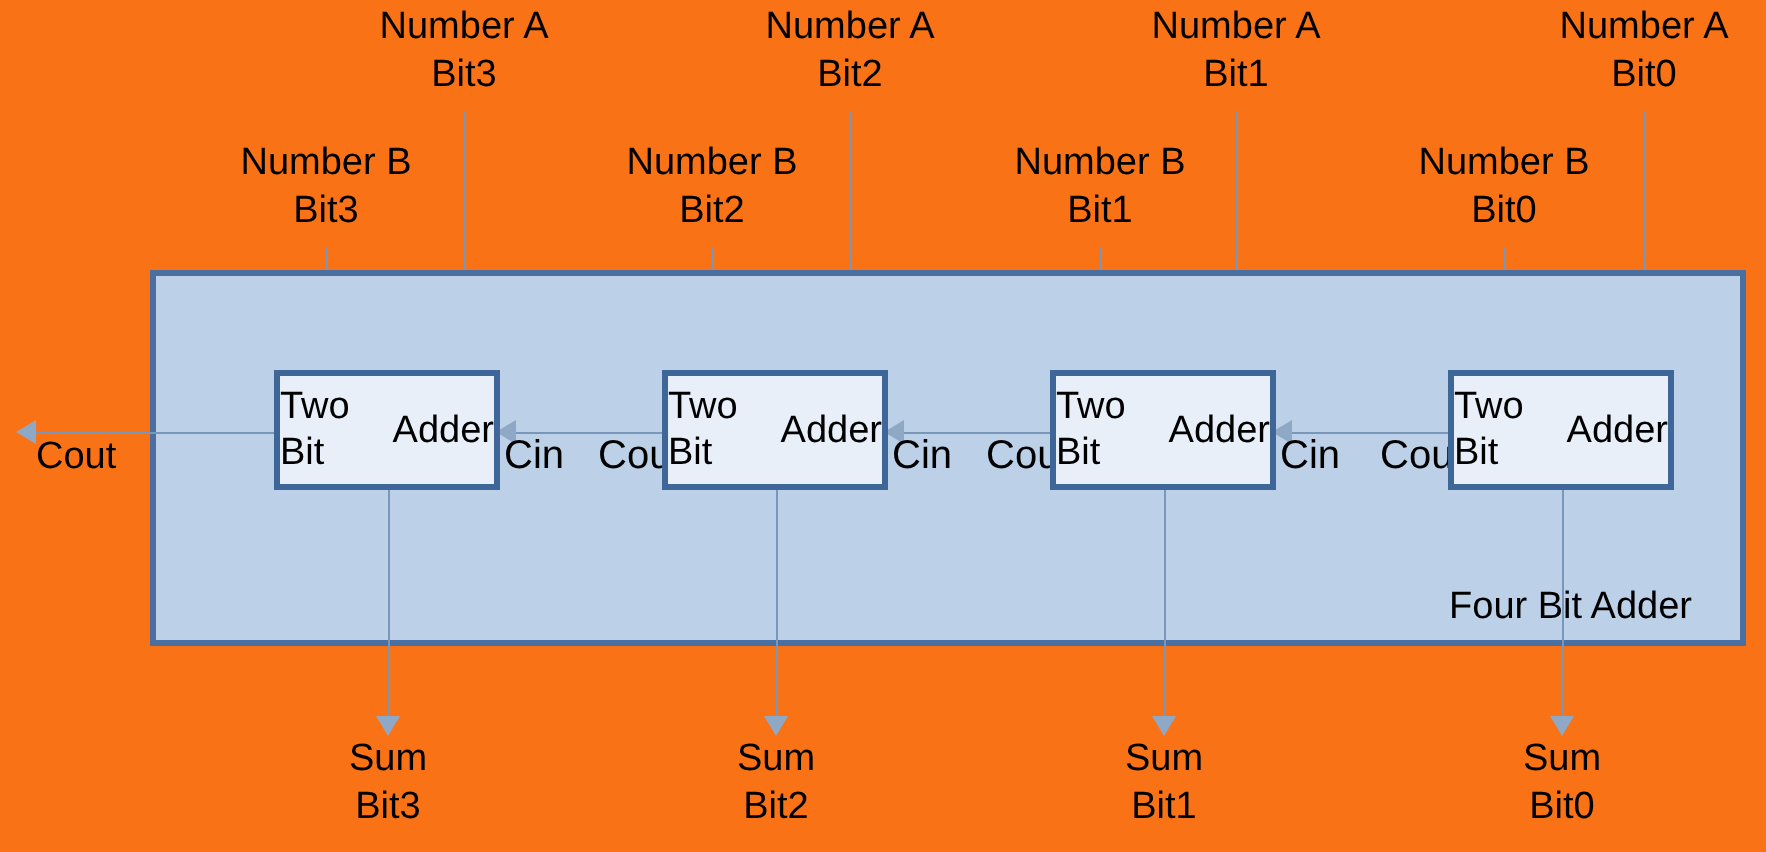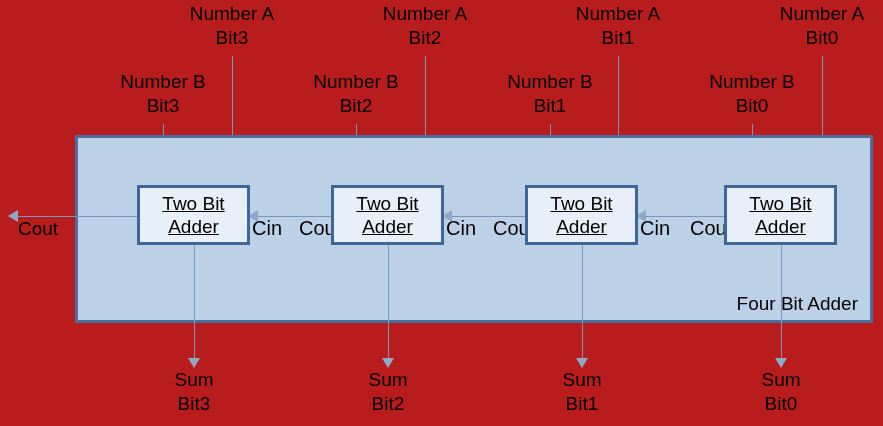--- a/index.html
+++ b/index.html
@@ -4,21 +4,21 @@
 <style>
   html, body {
     margin: 0;
     padding: 0;
     background: #ffffff;
   }
   #canvas {
     position: relative;
     width: 883px;
     height: 426px;
-    background: #b91c1c;
+    background: #f97316;
     font-family: "Liberation Sans", sans-serif;
     overflow: hidden;
   }
   .lbl {
     position: absolute;
     color: #000000;
     font-size: 19px;
     line-height: 24px;
     text-align: center;
     white-space: nowrap;
@@ -32,46 +32,45 @@
     left: 75px;
     top: 135px;
     width: 798px;
     height: 188px;
     background: #bcd0e7;
     border: 3px solid #4a6fa0;
     box-sizing: border-box;
   }
   #four-bit-adder-label {
     position: absolute;
-    right: 12px;
+    right: 24px;
     bottom: 4px;
     text-align: right;
     font-size: 19px;
     line-height: 24px;
     color: #000;
     white-space: nowrap;
   }
 
   
   .adder {
     position: absolute;
     width: 113px;
     height: 60px;
     top: 185px;
     background: #e9eff8;
     border: 3px solid #3f6699;
     box-sizing: border-box;
     display: flex;
-    flex-direction: column;
+    flex-direction: row;
     align-items: center;
     justify-content: center;
     font-size: 19px;
     line-height: 23px;
     color: #000;
-    text-decoration: underline;
   }
 
   
   .vline {
     position: absolute;
     width: 0;
     border-left: 1.6px solid #7996bb;
   }
   .hline {
     position: absolute;

